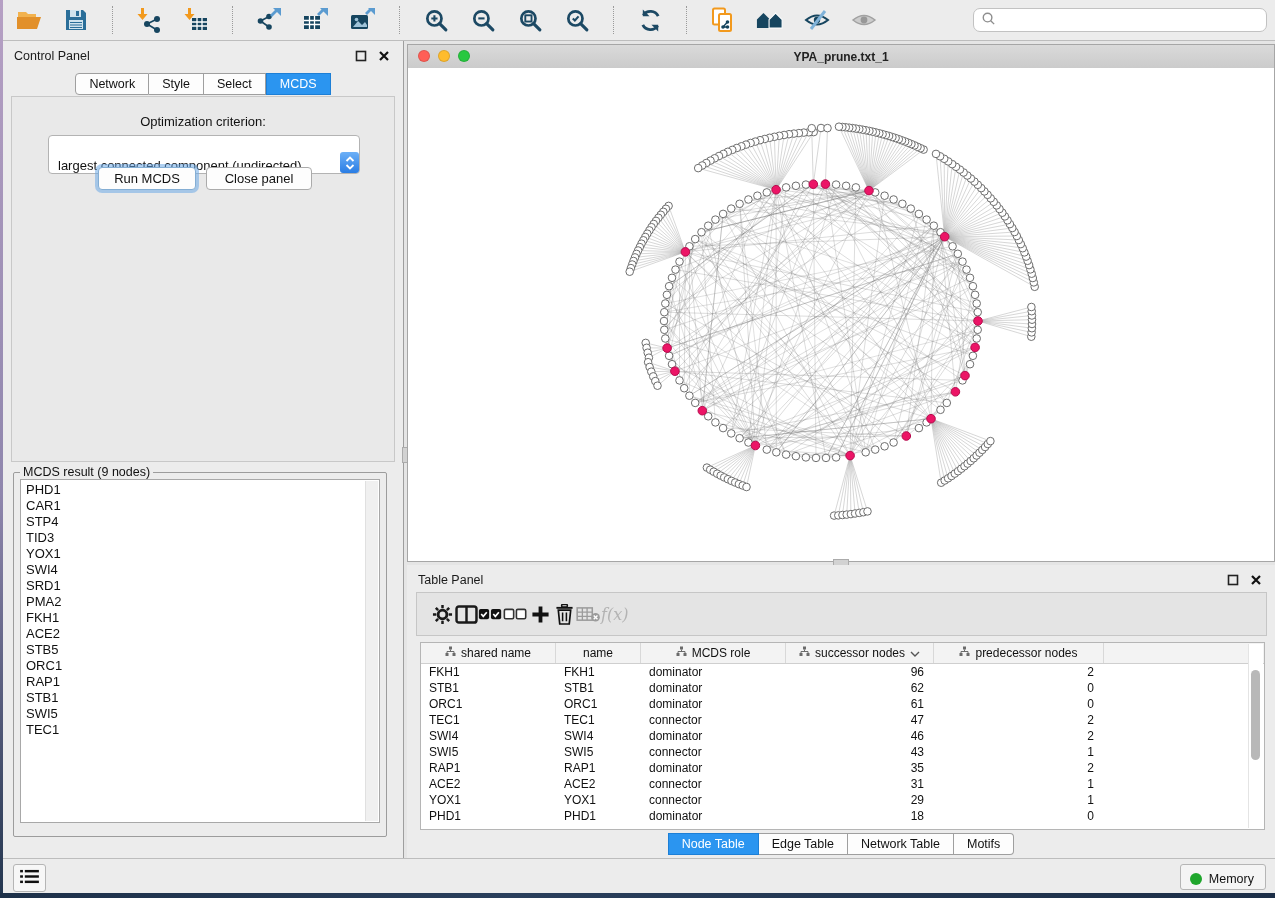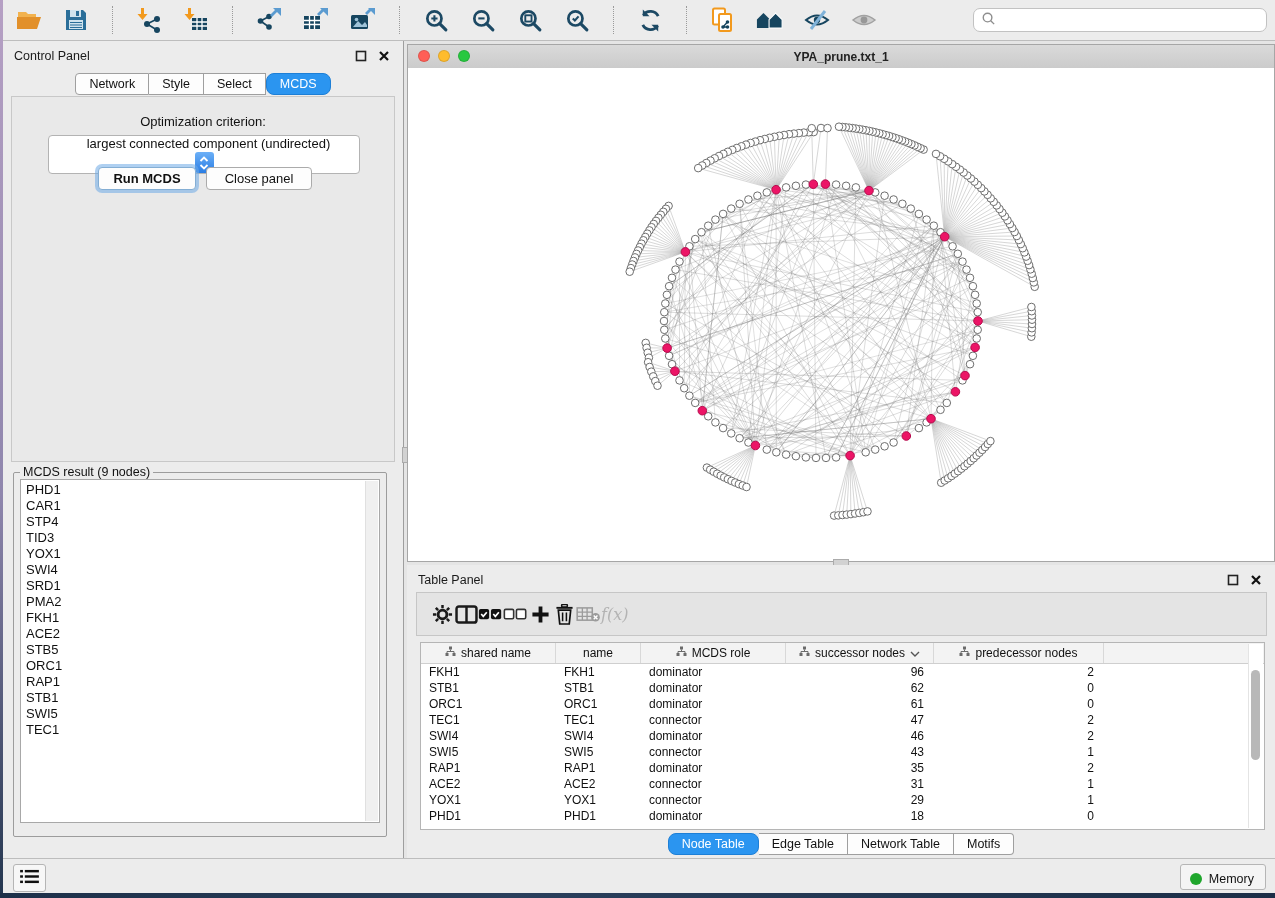--- a/index.html
+++ b/index.html
@@ -22,32 +22,32 @@
   #control-panel{position:absolute;left:0;top:41px;width:401px;height:817px;background:#ececec;
     border-right:1px solid #9e9e9e;box-sizing:border-box;}
   .panel-title{position:absolute;left:11px;top:8px;font-size:12.5px;color:#1a1a1a;}
   .win-btns{position:absolute;right:13px;top:8px;display:flex;gap:10px;align-items:center;}
   .win-btn{width:13px;height:13px;display:flex;align-items:center;justify-content:center;}
   #cp-tabs{position:absolute;left:0;top:32px;width:100%;display:flex;justify-content:center;}
   .seg-tab{height:20px;line-height:20px;padding:0 13px;font-size:12.5px;background:#fdfdfd;
     border:1px solid #9f9f9f;border-left:none;color:#111;white-space:nowrap;}
   .seg-tab.first{border-left:1px solid #9f9f9f;border-radius:4px 0 0 4px;}
   .seg-tab.last{border-radius:0 4px 4px 0;}
-  .seg-tab.active{background:var(--accent);border:1px solid var(--accent-border);color:#fff;border-radius:8px;text-align:center;}
+  .seg-tab.active{background:var(--accent);border:1px solid var(--accent-border);color:#fff;border-radius:0;text-align:center;}
   #cp-content{position:absolute;left:8px;top:55px;width:384px;height:366px;background:#e9e9e9;
     border:1px solid #c8c8c8;box-sizing:border-box;}
   #opt-label{margin-top:17px;text-align:center;font-size:13px;color:#111;}
   #criterion-select{position:absolute;left:36px;top:38px;width:312px;height:39px;background:#fff;
-    border:1px solid #b3b3b3;border-radius:4px;box-sizing:border-box;display:flex;align-items:center;flex-direction:column;}
+    border:1px solid #b3b3b3;border-radius:4px;box-sizing:border-box;display:flex;align-items:flex-end;}
   .sel-text{flex:1;padding-left:9px;font-size:13px;color:#111;white-space:nowrap;}
   .sel-step{width:19px;height:21px;border-radius:3px;background:linear-gradient(#6cb0f7,#2a7de4);
     display:flex;align-items:center;justify-content:center;}
   .cp-btn{position:absolute;height:23px;background:#fdfdfd;border:1px solid #ababab;border-radius:4px;
     font-size:13px;color:#111;display:flex;align-items:center;justify-content:center;box-sizing:border-box;}
-  #run-btn{left:86px;top:70px;width:98px;box-shadow:0 0 0 3px rgba(110,170,230,.55);border-color:#84aed4;font-weight:bold;}
+  #run-btn{left:86px;top:70px;width:98px;box-shadow:0 0 0 3px rgba(110,170,230,.55);border-color:#84aed4;}
   #close-btn{left:194px;top:70px;width:106px;}
   #mcds-box{position:absolute;left:10px;top:424px;width:374px;height:372px;border:1px solid #9c9c9c;
     border-radius:2px;margin:0;padding:0 6px 8px;box-sizing:border-box;}
   #mcds-box legend{font-size:12.5px;color:#111;padding:0 3px;}
   #mcds-list{background:#fff;border:1px solid #a8a8a8;height:344px;overflow:hidden;position:relative;
     font-size:13px;line-height:16px;padding:2px 0 0 5px;box-sizing:border-box;}
   #mcds-list:after{content:"";position:absolute;right:1px;top:1px;bottom:1px;width:12px;background:#f0f0f0;border-left:1px solid #e0e0e0;}
   .mcds-item{height:16px;color:#111;}
   
   #network-frame{position:absolute;left:404px;top:44px;width:868px;height:518px;border:1px solid #a6a6a6;

